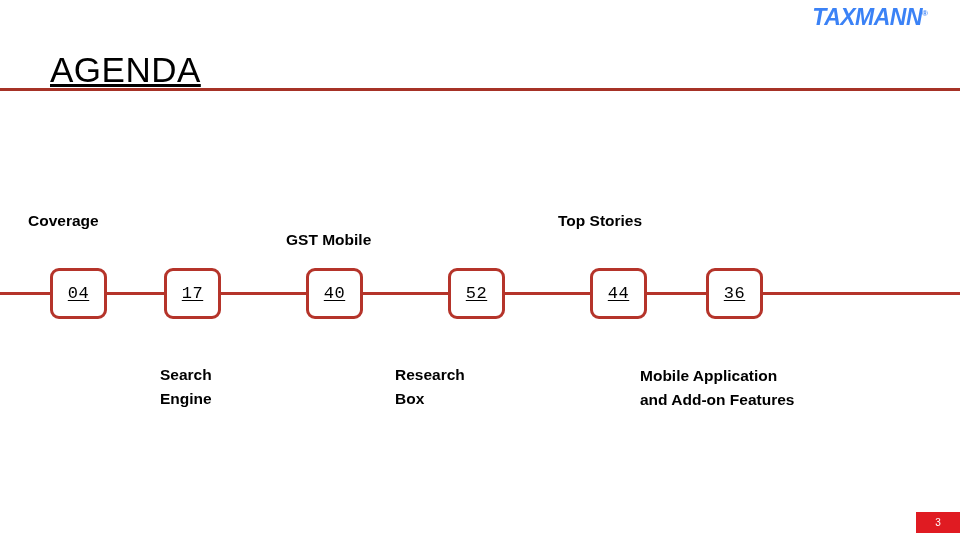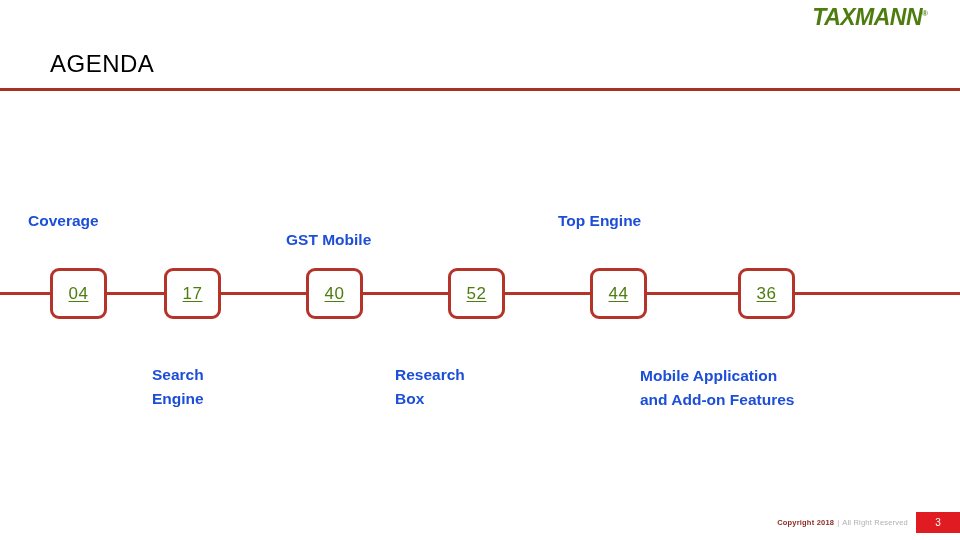--- a/index.html
+++ b/index.html
@@ -19,41 +19,42 @@
   
   .brand {
     position: absolute;
     top: 6px;
     right: 32px;
     font-family: "Liberation Sans", sans-serif;
     font-weight: bold;
     font-style: italic;
     font-size: 23px;
     letter-spacing: -0.5px;
-    color: #4d7c0f;
+    color: #3b82f6;
     line-height: 1;
     white-space: nowrap;
   }
   .brand .reg {
     font-size: 8px;
     font-style: normal;
     vertical-align: super;
     letter-spacing: 0;
   }
 
   
   .slide-title {
     position: absolute;
     left: 50px;
     top: 51px;
-    font-size: 24px;
+    font-size: 35px;
     font-weight: 400;
     color: #000000;
     letter-spacing: 0.5px;
     line-height: 1.1;
+    text-decoration: underline;
   }
   .title-rule {
     position: absolute;
     left: 0;
     right: 0;
     top: 88px;
     height: 3px;
     background: #a63226;
   }
 
@@ -76,32 +77,33 @@
     border-radius: 9px;
     background: #ffffff;
     box-sizing: border-box;
     display: flex;
     align-items: center;
     justify-content: center;
   }
   .node-num {
     font-size: 17px;
     font-weight: 400;
-    color: #4d7c0f;
+    color: #000000;
     text-decoration: underline;
     text-underline-offset: 2px;
     letter-spacing: 0.5px;
+    font-family: Liberation Mono, monospace;
   }
 
   
   .label {
     position: absolute;
     font-size: 15.5px;
     font-weight: bold;
-    color: #1d4ed8;
+    color: #000000;
     line-height: 1.55;
     white-space: pre-line;
   }
   .label.center { }
 
   
   .footer {
     position: absolute;
     right: 0;
     bottom: 7px;
@@ -156,35 +158,30 @@
 </div>
 <div class="node" style="left:306px">
   <span class="node-num">40</span>
 </div>
 <div class="node" style="left:448px">
   <span class="node-num">52</span>
 </div>
 <div class="node" style="left:590px">
   <span class="node-num">44</span>
 </div>
-<div class="node" style="left:738px">
+<div class="node" style="left:706px">
   <span class="node-num">36</span>
 </div>
 
 <div class="label" style="left:28px;  top:209px">Coverage</div>
 <div class="label" style="left:286px; top:228px">GST Mobile</div>
-<div class="label" style="left:558px; top:209px">Top Engine</div>
+<div class="label" style="left:558px; top:209px">Top Stories</div>
 
-<div class="label" style="left:152px; top:363px">Search
+<div class="label" style="left:160px; top:363px">Search
 Engine</div>
 <div class="label center" style="left:395px; top:363px; width:155px">Research
 Box</div>
 <div class="label center" style="left:640px; top:364px; width:222px">Mobile Application
 and Add-on Features</div>
 
 <div class="footer">
-  <div class="footer-text">
-    <span class="footer-copy">Copyright 2018</span>
-    <span class="footer-rest">|</span>
-    <span class="footer-rest">All Right Reserved</span>
-  </div>
   <div class="page-badge">3</div>
 </div>
 
 </body></html>

